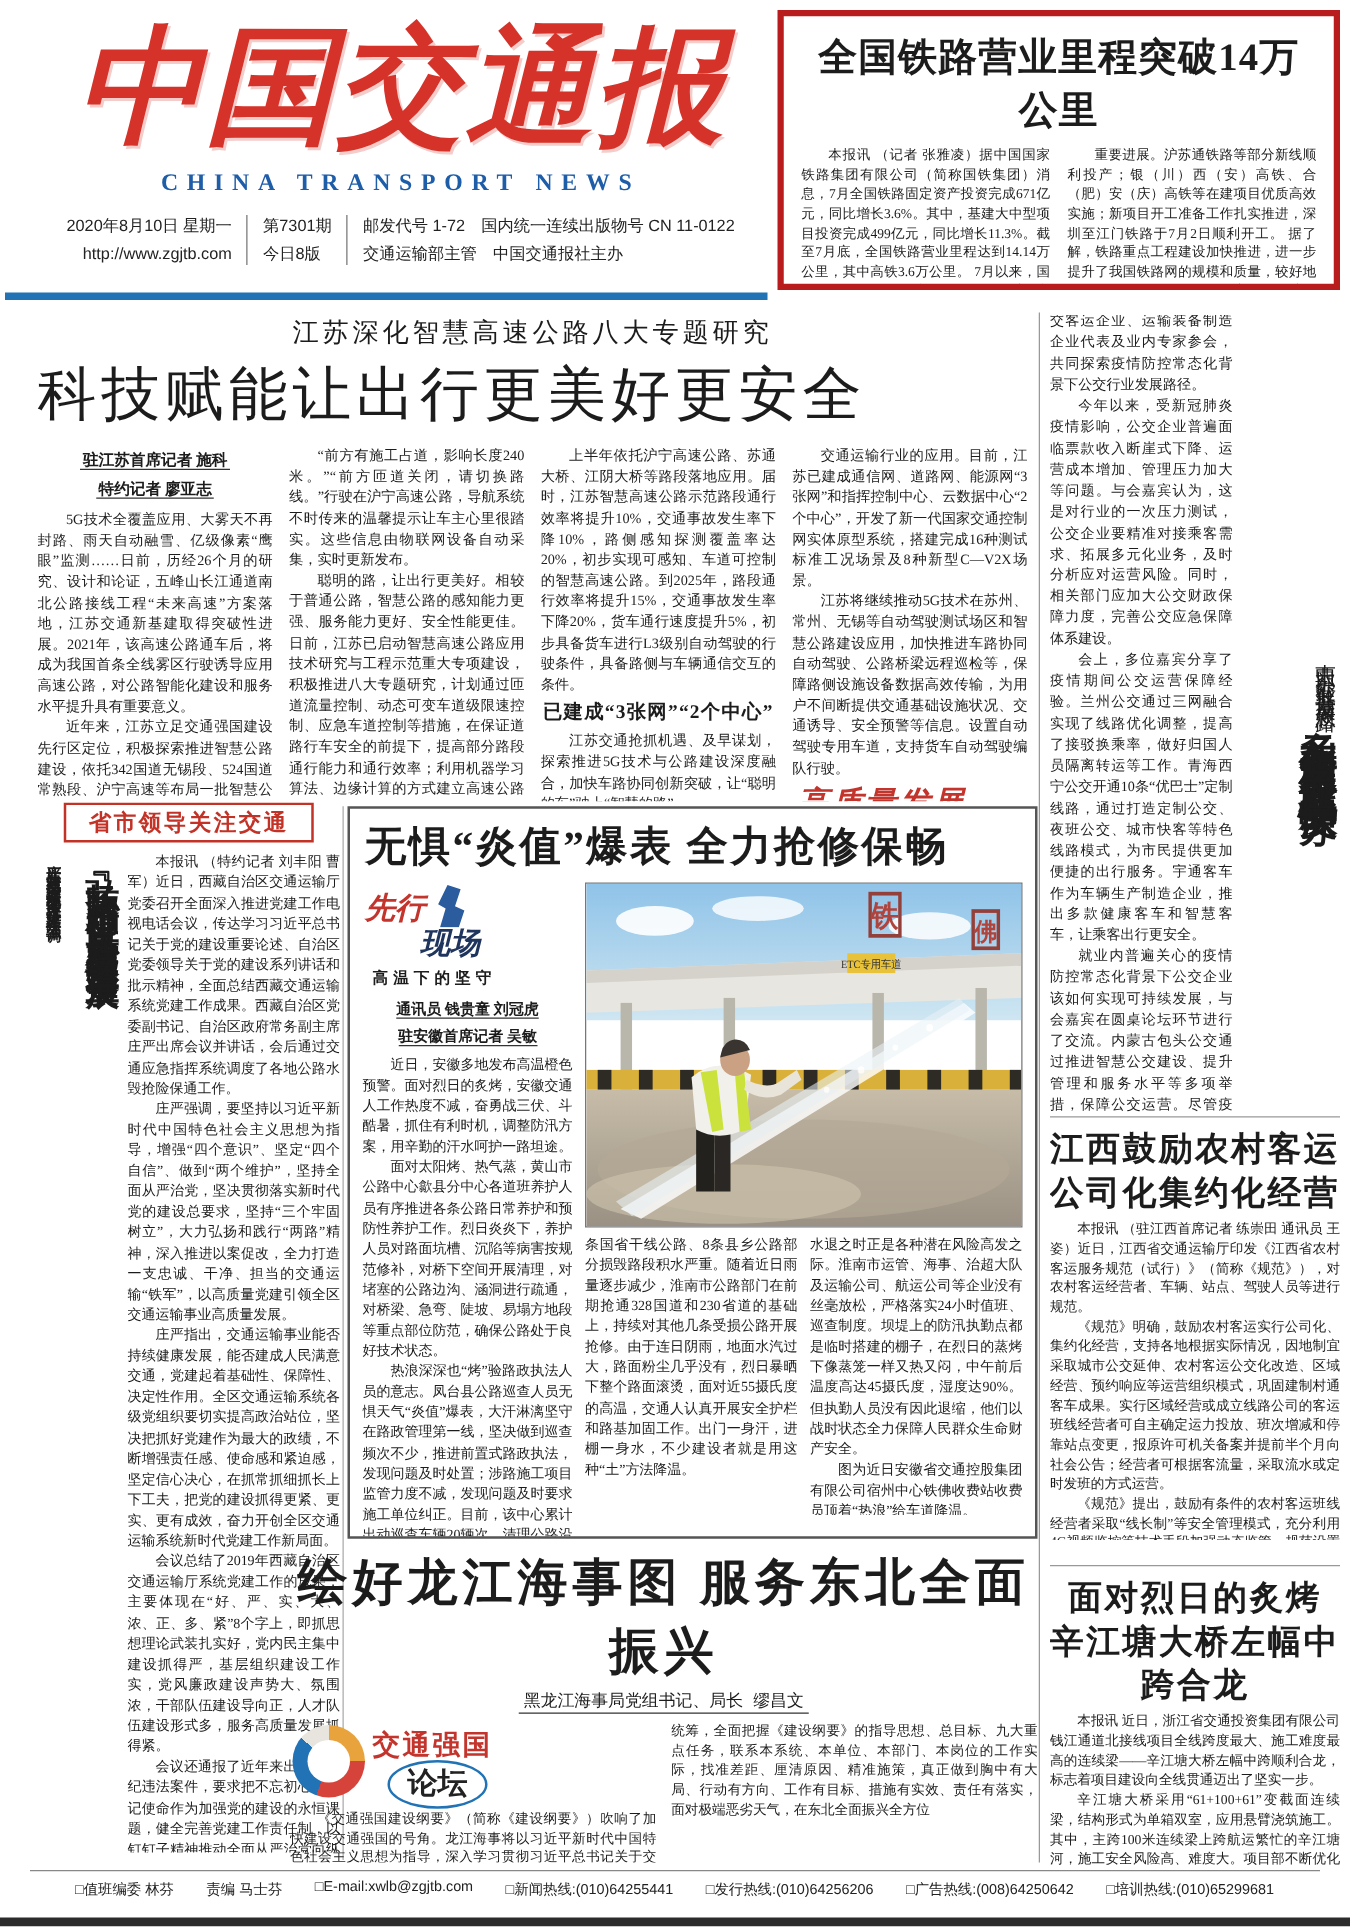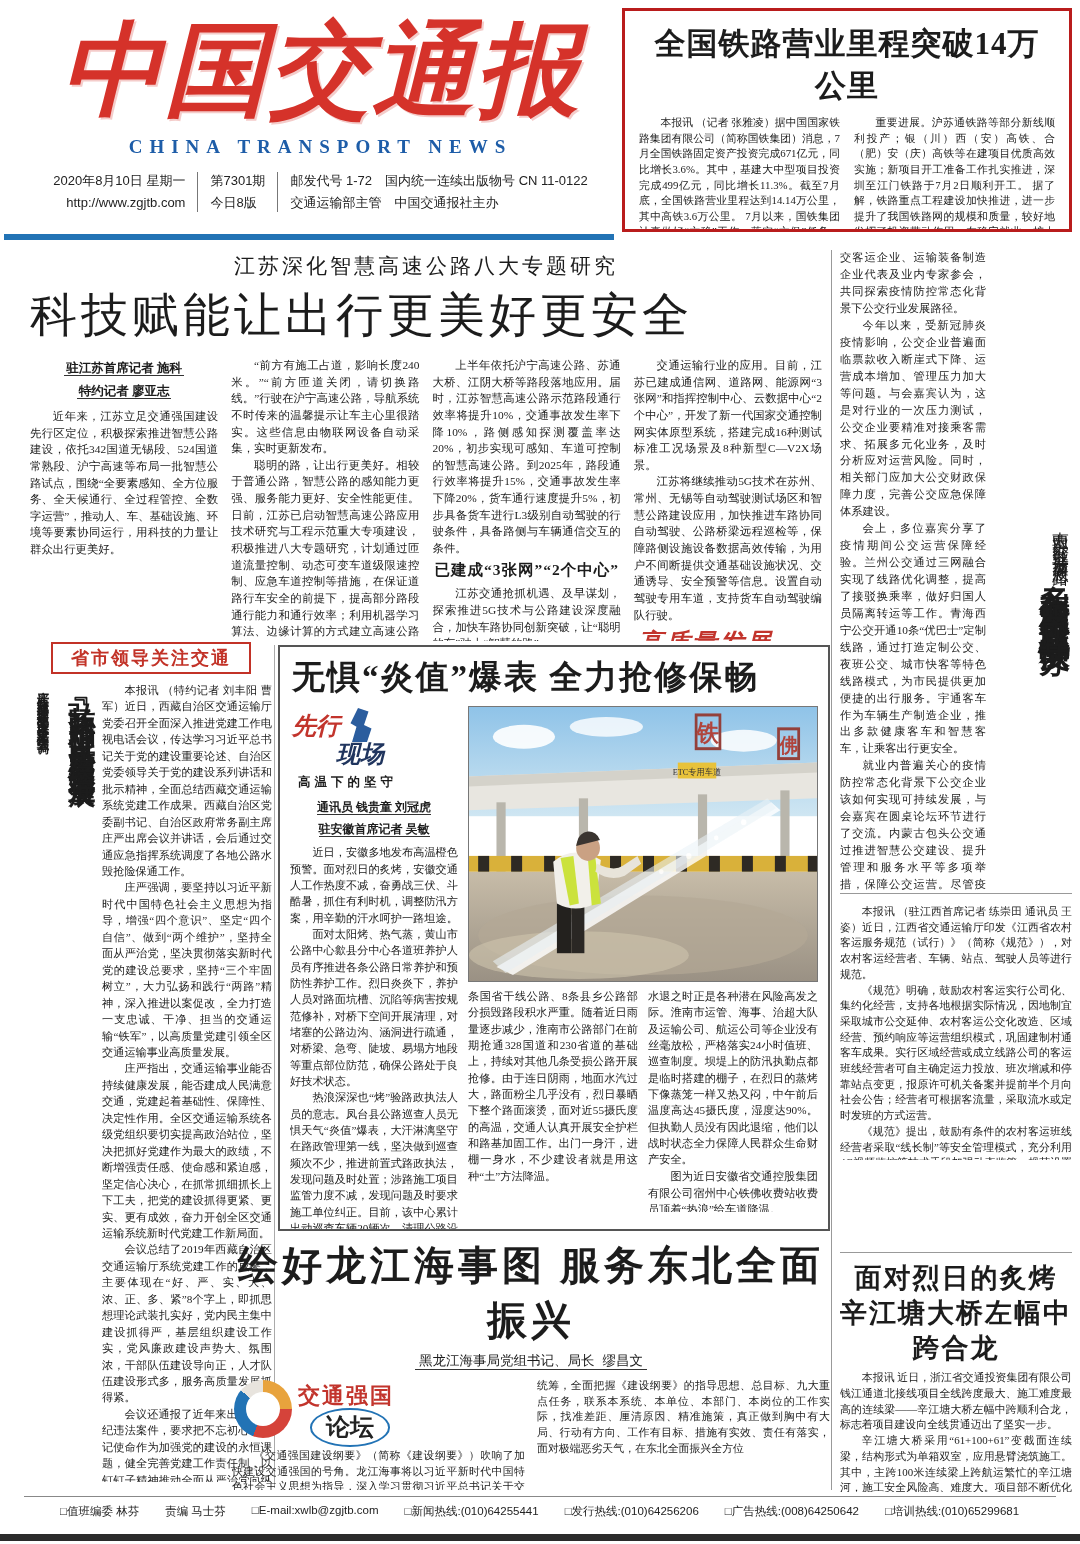--- a/index.html
+++ b/index.html
@@ -11,21 +11,21 @@
               font-family:"DejaVu Serif","Liberation Serif",serif;font-style:italic;
               letter-spacing:2px;white-space:nowrap;text-shadow:2px 2px 0 rgba(213,50,42,.25);}
   .mast-en{font-size:19px;font-weight:bold;color:#1e5da8;letter-spacing:7px;margin-top:2px;
            font-family:"Liberation Serif",serif;}
   .mast-meta{display:flex;justify-content:center;align-items:stretch;margin-top:12px;
              font-size:13px;color:#222;font-family:"Liberation Sans",sans-serif;}
   .mast-meta .grp{padding:0 12px;text-align:left;line-height:1.7;}
   .meta-sep{width:1px;background:#777;margin:2px 0;}
   .blue-bar{position:absolute;left:4px;top:234px;width:610px;height:6px;background:#2273b5;}
   
-  .trbox{position:absolute;left:622px;top:8px;width:450px;height:224px;border:3px solid #b91c1c;
+  .trbox{position:absolute;left:622px;top:8px;width:450px;height:224px;border:5px solid #b91c1c;
          background:#fff;box-sizing:border-box;padding:10px 14px;overflow:hidden;}
   .trbox h2{margin:2px 0 8px;font-size:31px;font-weight:bold;text-align:center;letter-spacing:1px;}
   .trb-cols{display:flex;gap:14px;}
   .trb-cols p{flex:1;margin:0;font-size:10.8px;line-height:1.45;text-align:justify;text-indent:2em;}
   
   .jtxt p{margin:0;text-indent:2em;text-align:justify;}
   
   .lead{position:absolute;left:30px;top:250px;width:792px;height:392px;overflow:hidden;}
   .lead .kicker{text-align:center;font-size:21px;letter-spacing:3px;margin:2px 0 4px;}
   .lead .headline{font-size:47px;font-weight:normal;letter-spacing:4px;margin:0 0 10px;}
@@ -140,20 +140,21 @@
 
   <section class="lead">
     <div class="kicker">江苏深化智慧高速公路八大专题研究</div>
     <h1 class="headline">科技赋能让出行更美好更安全</h1>
     <div class="lead-cols">
       <div class="lead-col jtxt">
         <div class="bylines">
           <span>驻江苏首席记者 施科</span><br>
           <span>特约记者 廖亚志</span>
         </div>
+        <p>5G技术全覆盖应用、大雾天不再封路、雨天自动融雪、亿级像素“鹰眼”监测……日前，历经26个月的研究、设计和论证，五峰山长江通道南北公路接线工程“未来高速”方案落地，江苏交通新基建取得突破性进展。2021年，该高速公路通车后，将成为我国首条全线雾区行驶诱导应用高速公路，对公路智能化建设和服务水平提升具有重要意义。</p>
         <p>近年来，江苏立足交通强国建设先行区定位，积极探索推进智慧公路建设，依托342国道无锡段、524国道常熟段、沪宁高速等布局一批智慧公路试点，围绕“全要素感知、全方位服务、全天候通行、全过程管控、全数字运营”，推动人、车、基础设施、环境等要素协同运行，用科技的力量让群众出行更美好。</p>
       </div>
       <div class="lead-col jtxt">
         <p>“前方有施工占道，影响长度240米。”“前方匝道关闭，请切换路线。”行驶在沪宁高速公路，导航系统不时传来的温馨提示让车主心里很踏实。这些信息由物联网设备自动采集，实时更新发布。</p>
         <p>聪明的路，让出行更美好。相较于普通公路，智慧公路的感知能力更强、服务能力更好、安全性能更佳。日前，江苏已启动智慧高速公路应用技术研究与工程示范重大专项建设，积极推进八大专题研究，计划通过匝道流量控制、动态可变车道级限速控制、应急车道控制等措施，在保证道路行车安全的前提下，提高部分路段通行能力和通行效率；利用机器学习算法、边缘计算的方式建立高速公路车辆危险驾驶行为库，在事故未发生时提前干预，促使路段交通事故下降。</p>
 
       </div>
       <div class="lead-col jtxt">
         <p>上半年依托沪宁高速公路、苏通大桥、江阴大桥等路段落地应用。届时，江苏智慧高速公路示范路段通行效率将提升10%，交通事故发生率下降10%，路侧感知探测覆盖率达20%，初步实现可感知、车道可控制的智慧高速公路。到2025年，路段通行效率将提升15%，交通事故发生率下降20%，货车通行速度提升5%，初步具备货车进行L3级别自动驾驶的行驶条件，具备路侧与车辆通信交互的条件。</p>
         <div class="subhead">已建成“3张网”“2个中心”</div>
@@ -314,20 +315,21 @@
         </div>
         <p>《交通强国建设纲要》（简称《建设纲要》）吹响了加快建设交通强国的号角。龙江海事将以习近平新时代中国特色社会主义思想为指导，深入学习贯彻习近平总书记关于交通运输的系列重要论述，要坚持全面系</p>
       </div>
       <div class="forum-col jtxt">
         <p style="text-indent:0;">统筹，全面把握《建设纲要》的指导思想、总目标、九大重点任务，联系本系统、本单位、本部门、本岗位的工作实际，找准差距、厘清原因、精准施策，真正做到胸中有大局、行动有方向、工作有目标、措施有实效、责任有落实，面对极端恶劣天气，在东北全面振兴全方位</p>
       </div>
     </div>
   </section>
 
   <section class="rmid">
+    <h2><span>江西鼓励农村客运</span><br><span>公司化集约化经营</span></h2>
     <div class="jtxt">
       <p>本报讯 （驻江西首席记者 练崇田 通讯员 王姿）近日，江西省交通运输厅印发《江西省农村客运服务规范（试行）》（简称《规范》），对农村客运经营者、车辆、站点、驾驶人员等进行规范。</p>
       <p>《规范》明确，鼓励农村客运实行公司化、集约化经营，支持各地根据实际情况，因地制宜采取城市公交延伸、农村客运公交化改造、区域经营、预约响应等运营组织模式，巩固建制村通客车成果。实行区域经营或成立线路公司的客运班线经营者可自主确定运力投放、班次增减和停靠站点变更，报原许可机关备案并提前半个月向社会公告；经营者可根据客流量，采取流水或定时发班的方式运营。</p>
       <p>《规范》提出，鼓励有条件的农村客运班线经营者采取“线长制”等安全管理模式，充分利用4G视频监控等技术手段加强动态监管，规范设置停靠站点、标志标识，公布班次时间、监督电话等信息，方便群众乘车出行，接受社会监督。</p>
     </div>
   </section>
 
   <section class="rbot">
     <h2><span>面对烈日的炙烤</span><br><span>辛江塘大桥左幅中跨合龙</span></h2>
     <div class="jtxt">

